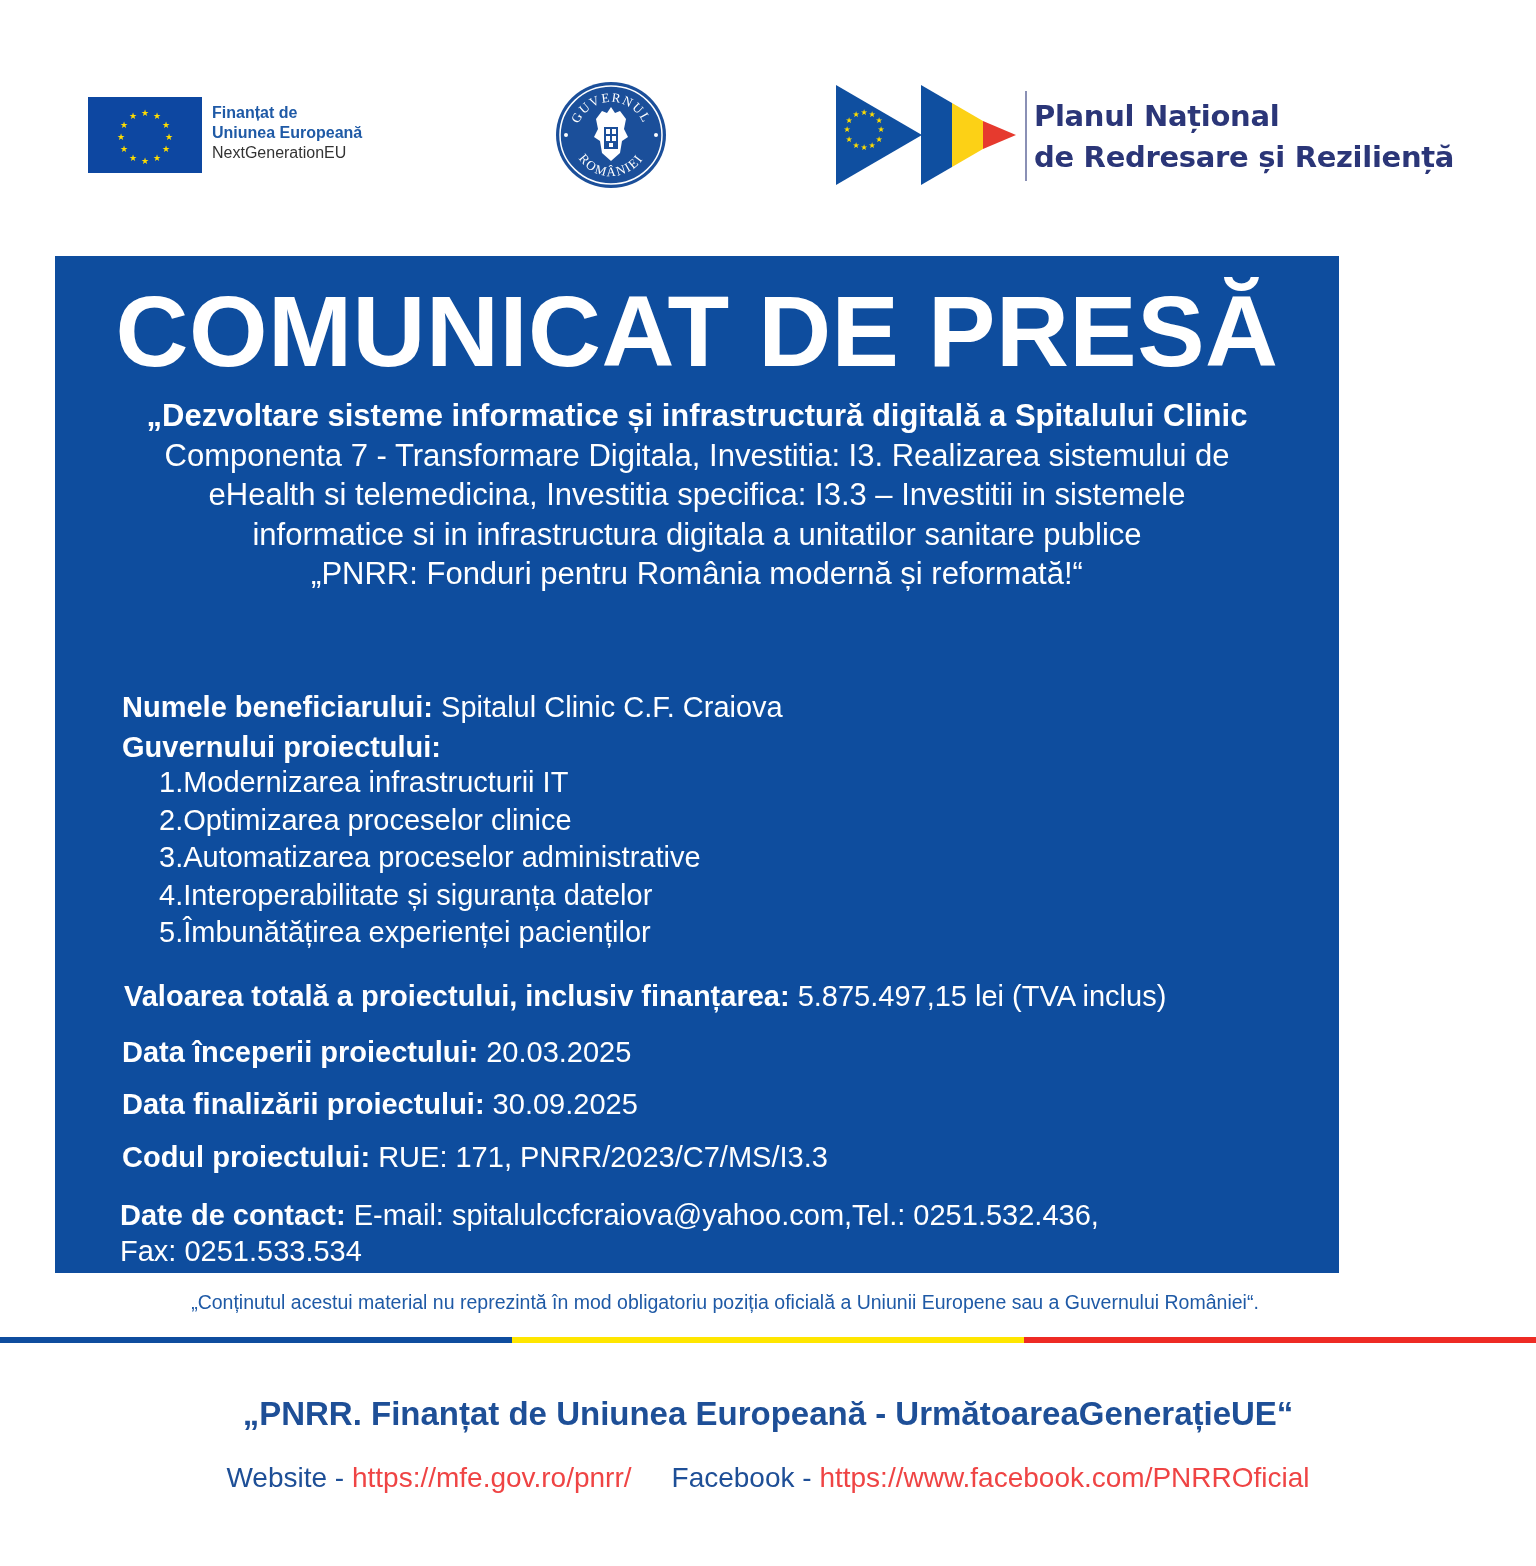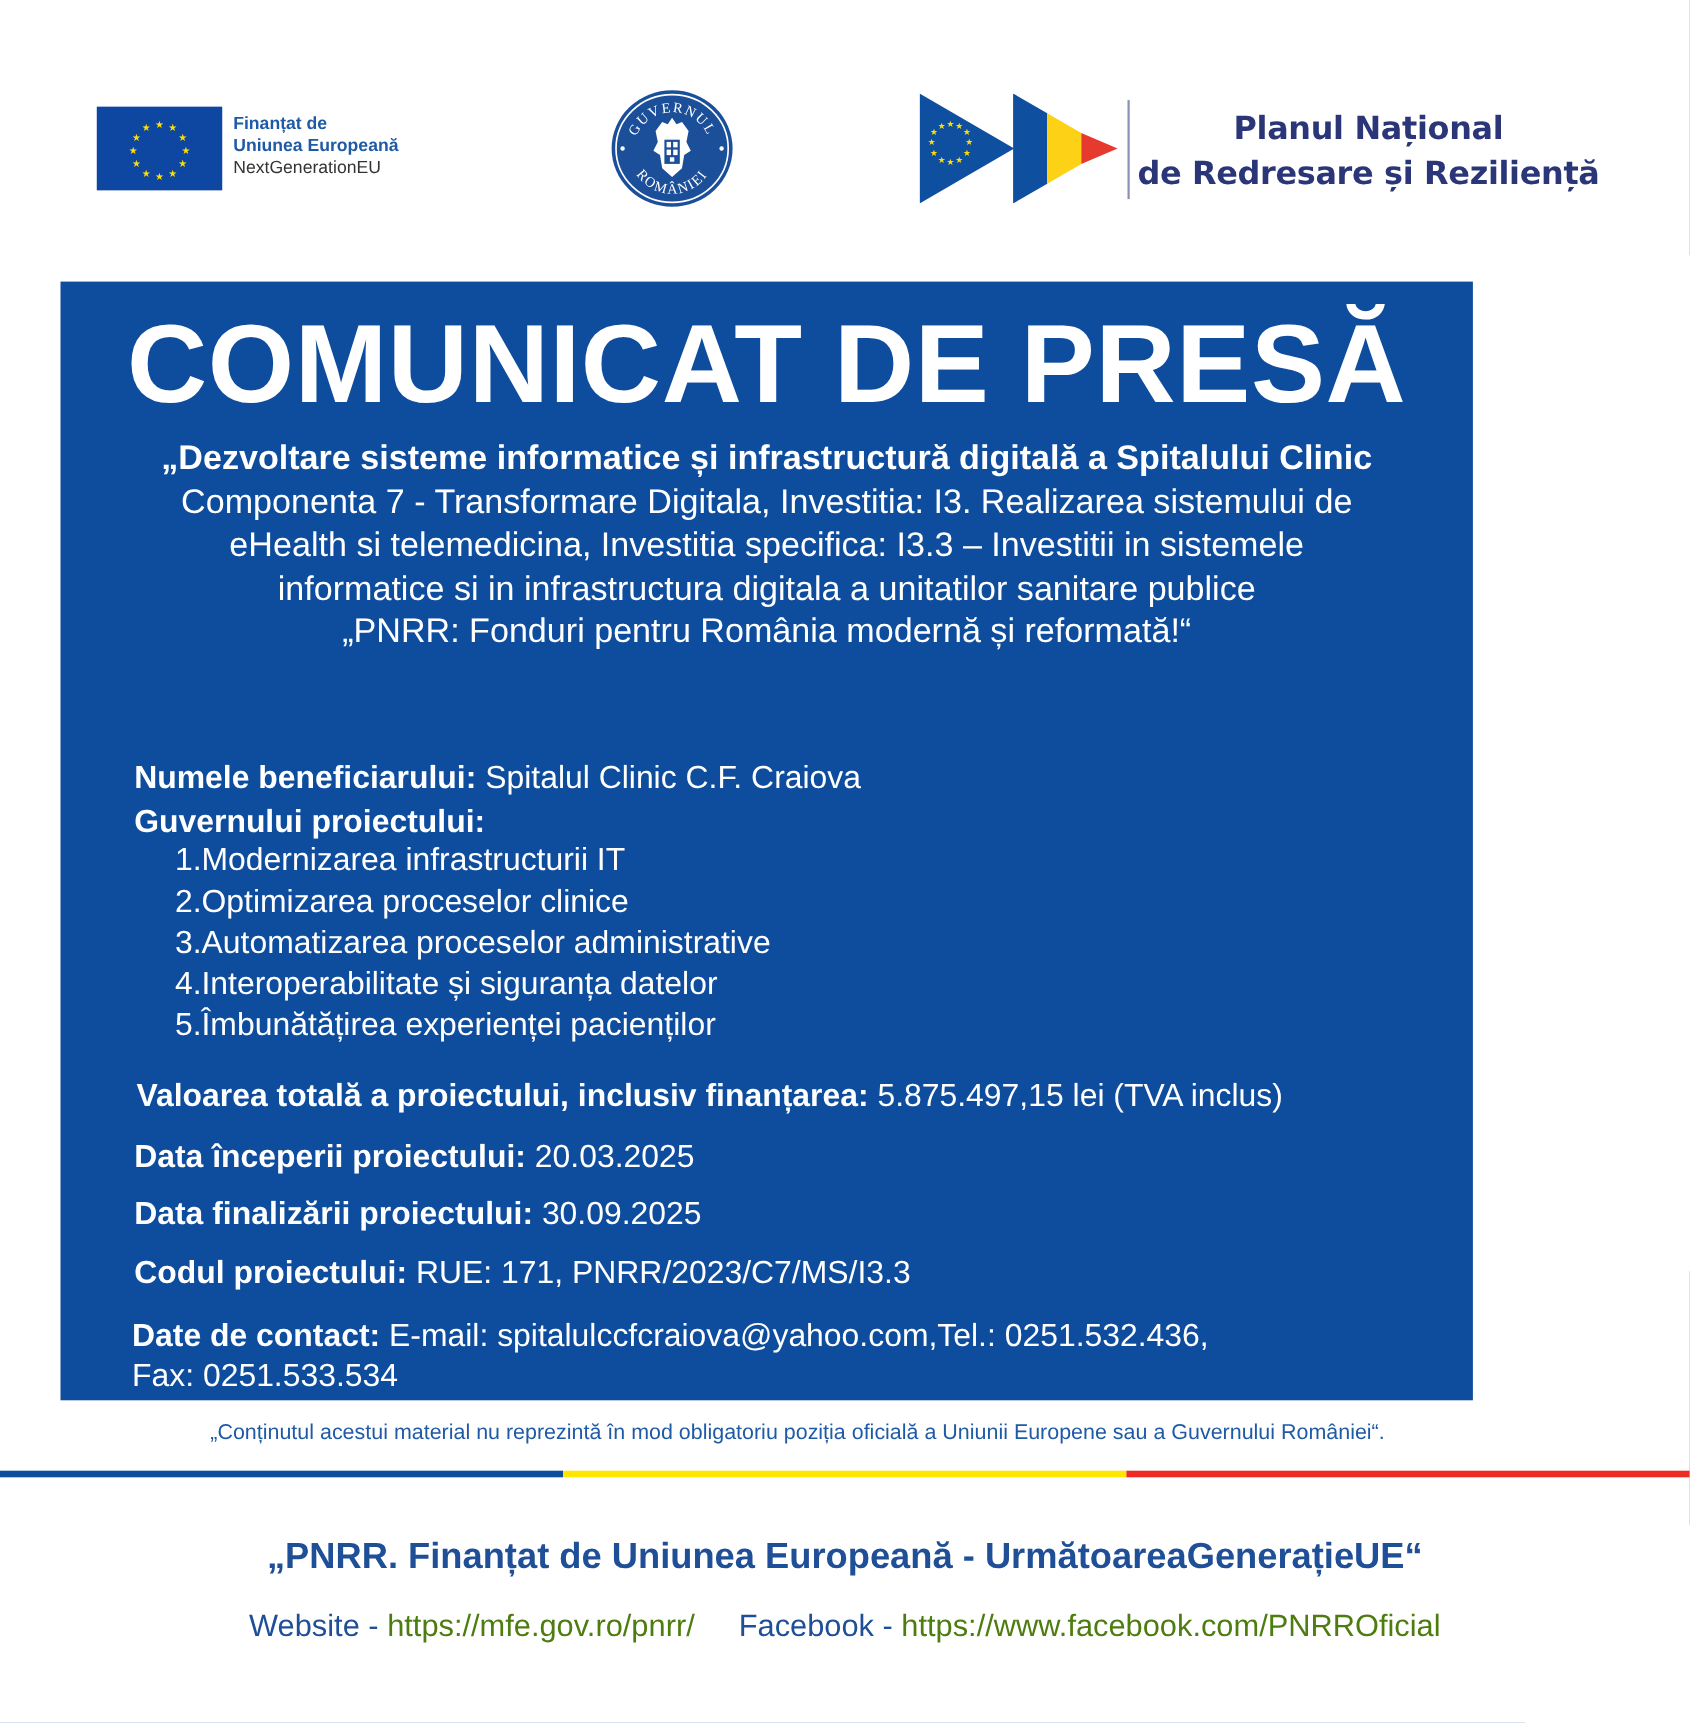--- a/index.html
+++ b/index.html
@@ -10,21 +10,21 @@
   .eu-flag { width: 114px; height: 76px; background: #0d47a1; position: relative; }
   .eu-flag svg { position: absolute; left: 0; top: 0; }
   .eu-text { margin-left: 10px; margin-top: 6px; font-size: 16px; line-height: 20px; }
   .eu-text .l1, .eu-text .l2 { color: #1f5aa6; font-weight: bold; display: block; }
   .eu-text .l3 { color: #333333; display: block; }
 
   .gov-seal { position: absolute; left: 554px; top: 81px; width: 114px; height: 108px; }
 
   .pnrr-logo { position: absolute; left: 836px; top: 85px; width: 620px; height: 100px; }
   .pnrr-text { position: absolute; left: 1034px; top: 96px; color: #2b3678; font-family: "DejaVu Sans", sans-serif; font-weight: bold; font-size: 29px; line-height: 41px; letter-spacing: -0.3px; }
-  .pnrr-text span { display: block; text-align: center; }
+  .pnrr-text span { display: block; }
   .pnrr-divider { position: absolute; left: 1025px; top: 91px; width: 2px; height: 90px; background: #8a90b5; }
 
   
   .panel { position: absolute; left: 55px; top: 256px; width: 1284px; height: 1017px; background: #0e4d9e; color: #ffffff; }
   .title { position: absolute; left: 0; right: 0; top: 20px; text-align: center; font-size: 101px; font-weight: bold; line-height: 110px; letter-spacing: 0.5px; }
 
   .intro { position: absolute; left: 0; right: 0; top: 140px; text-align: center; font-size: 31px; line-height: 39.5px; }
   .intro b { font-weight: bold; margin-top: 46px; }
   .intro .line { display: block; }
 
@@ -36,21 +36,21 @@
   .obj-list li { white-space: nowrap; }
 
   
   .disclaimer { position: absolute; left: 0; width: 1436px; top: 1290px; text-align: center; color: #1f5aa6; font-size: 19.5px; line-height: 24px; padding-left: 14px; box-sizing: border-box; }
   .stripe { position: absolute; left: 0; top: 1337px; width: 1536px; height: 6px; display: flex; }
   .stripe div { flex: 1; height: 6px; }
 
   
   .slogan { position: absolute; left: 0; width: 1536px; top: 1392px; text-align: center; color: #1e4f97; font-size: 33px; font-weight: bold; line-height: 44px; }
   .links { position: absolute; left: 0; width: 1536px; top: 1458px; text-align: center; color: #1e4f97; font-size: 28px; line-height: 40px; }
-  .links a { color: #4d7c0f; text-decoration: none; }
+  .links a { color: #ef4444; text-decoration: none; }
   .links .sep { display: inline-block; width: 40px; }
 </style>
 </head>
 <body>
 
 <div class="eu-logo">
   <div class="eu-flag">
     <svg width="114" height="76" viewBox="0 0 114 76">
       <rect width="114" height="76" fill="#0d47a1"></rect>
       <g fill="#ffdd00" font-size="9" text-anchor="middle" font-family="DejaVu Sans, sans-serif">

